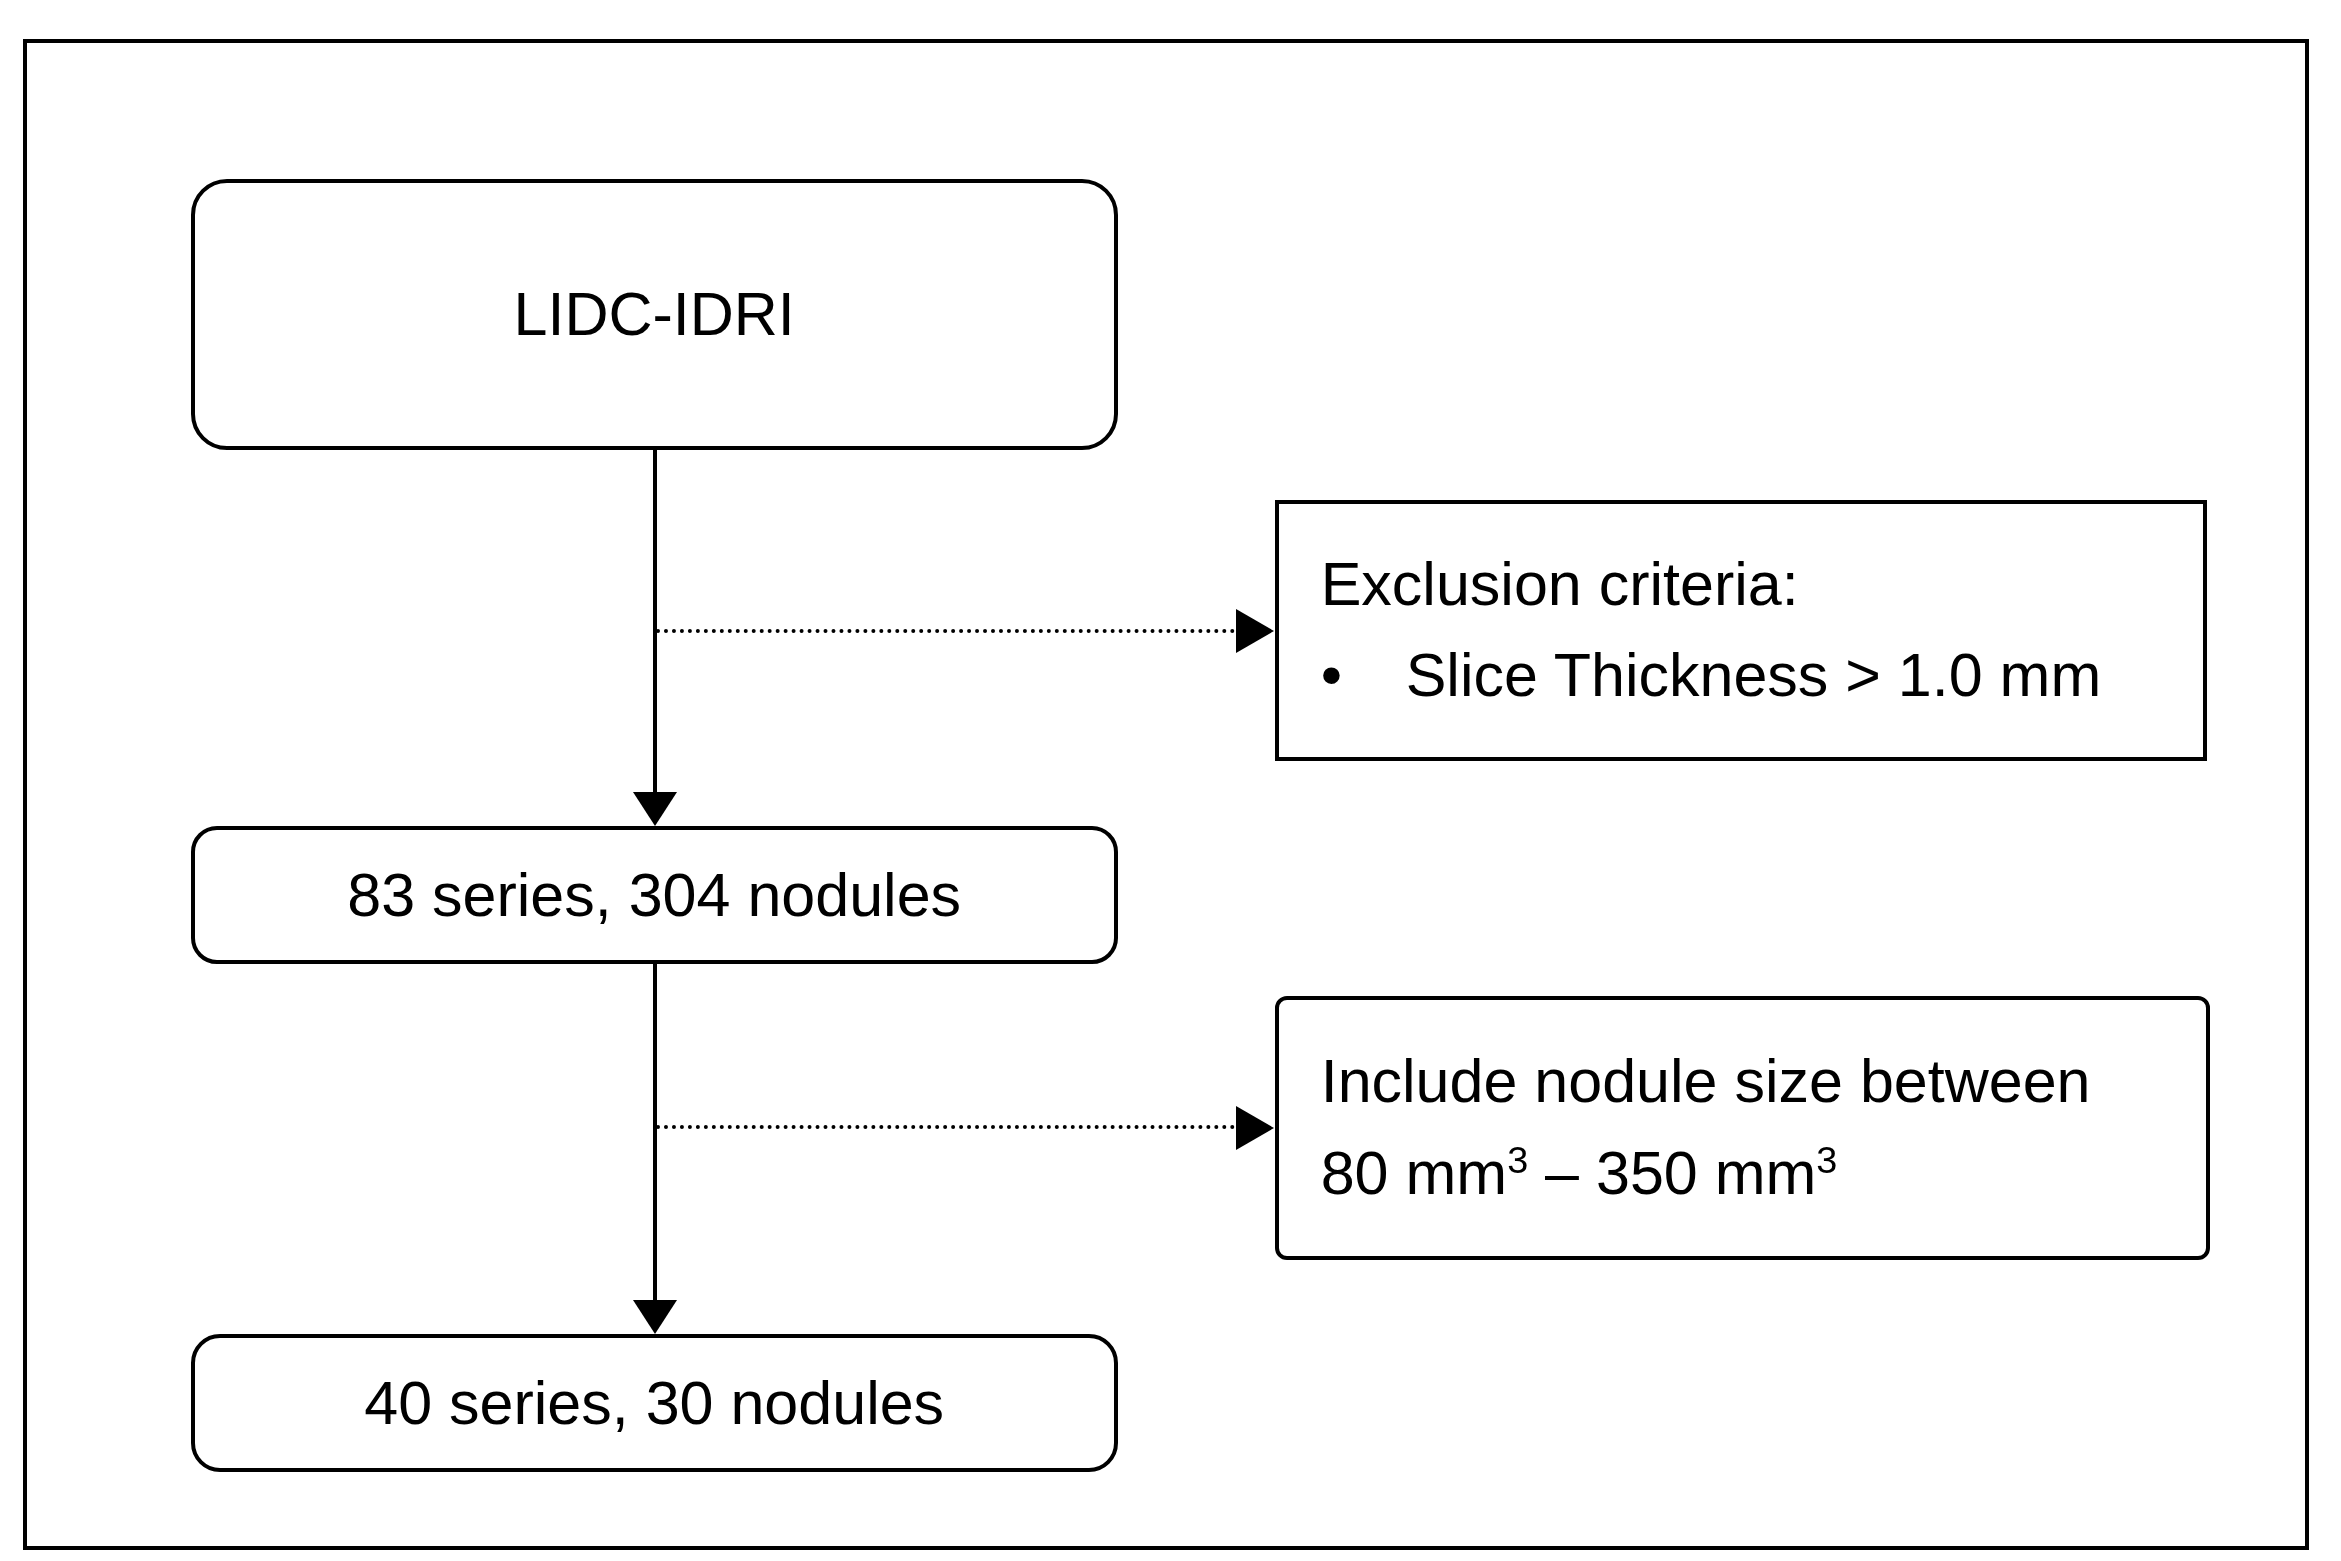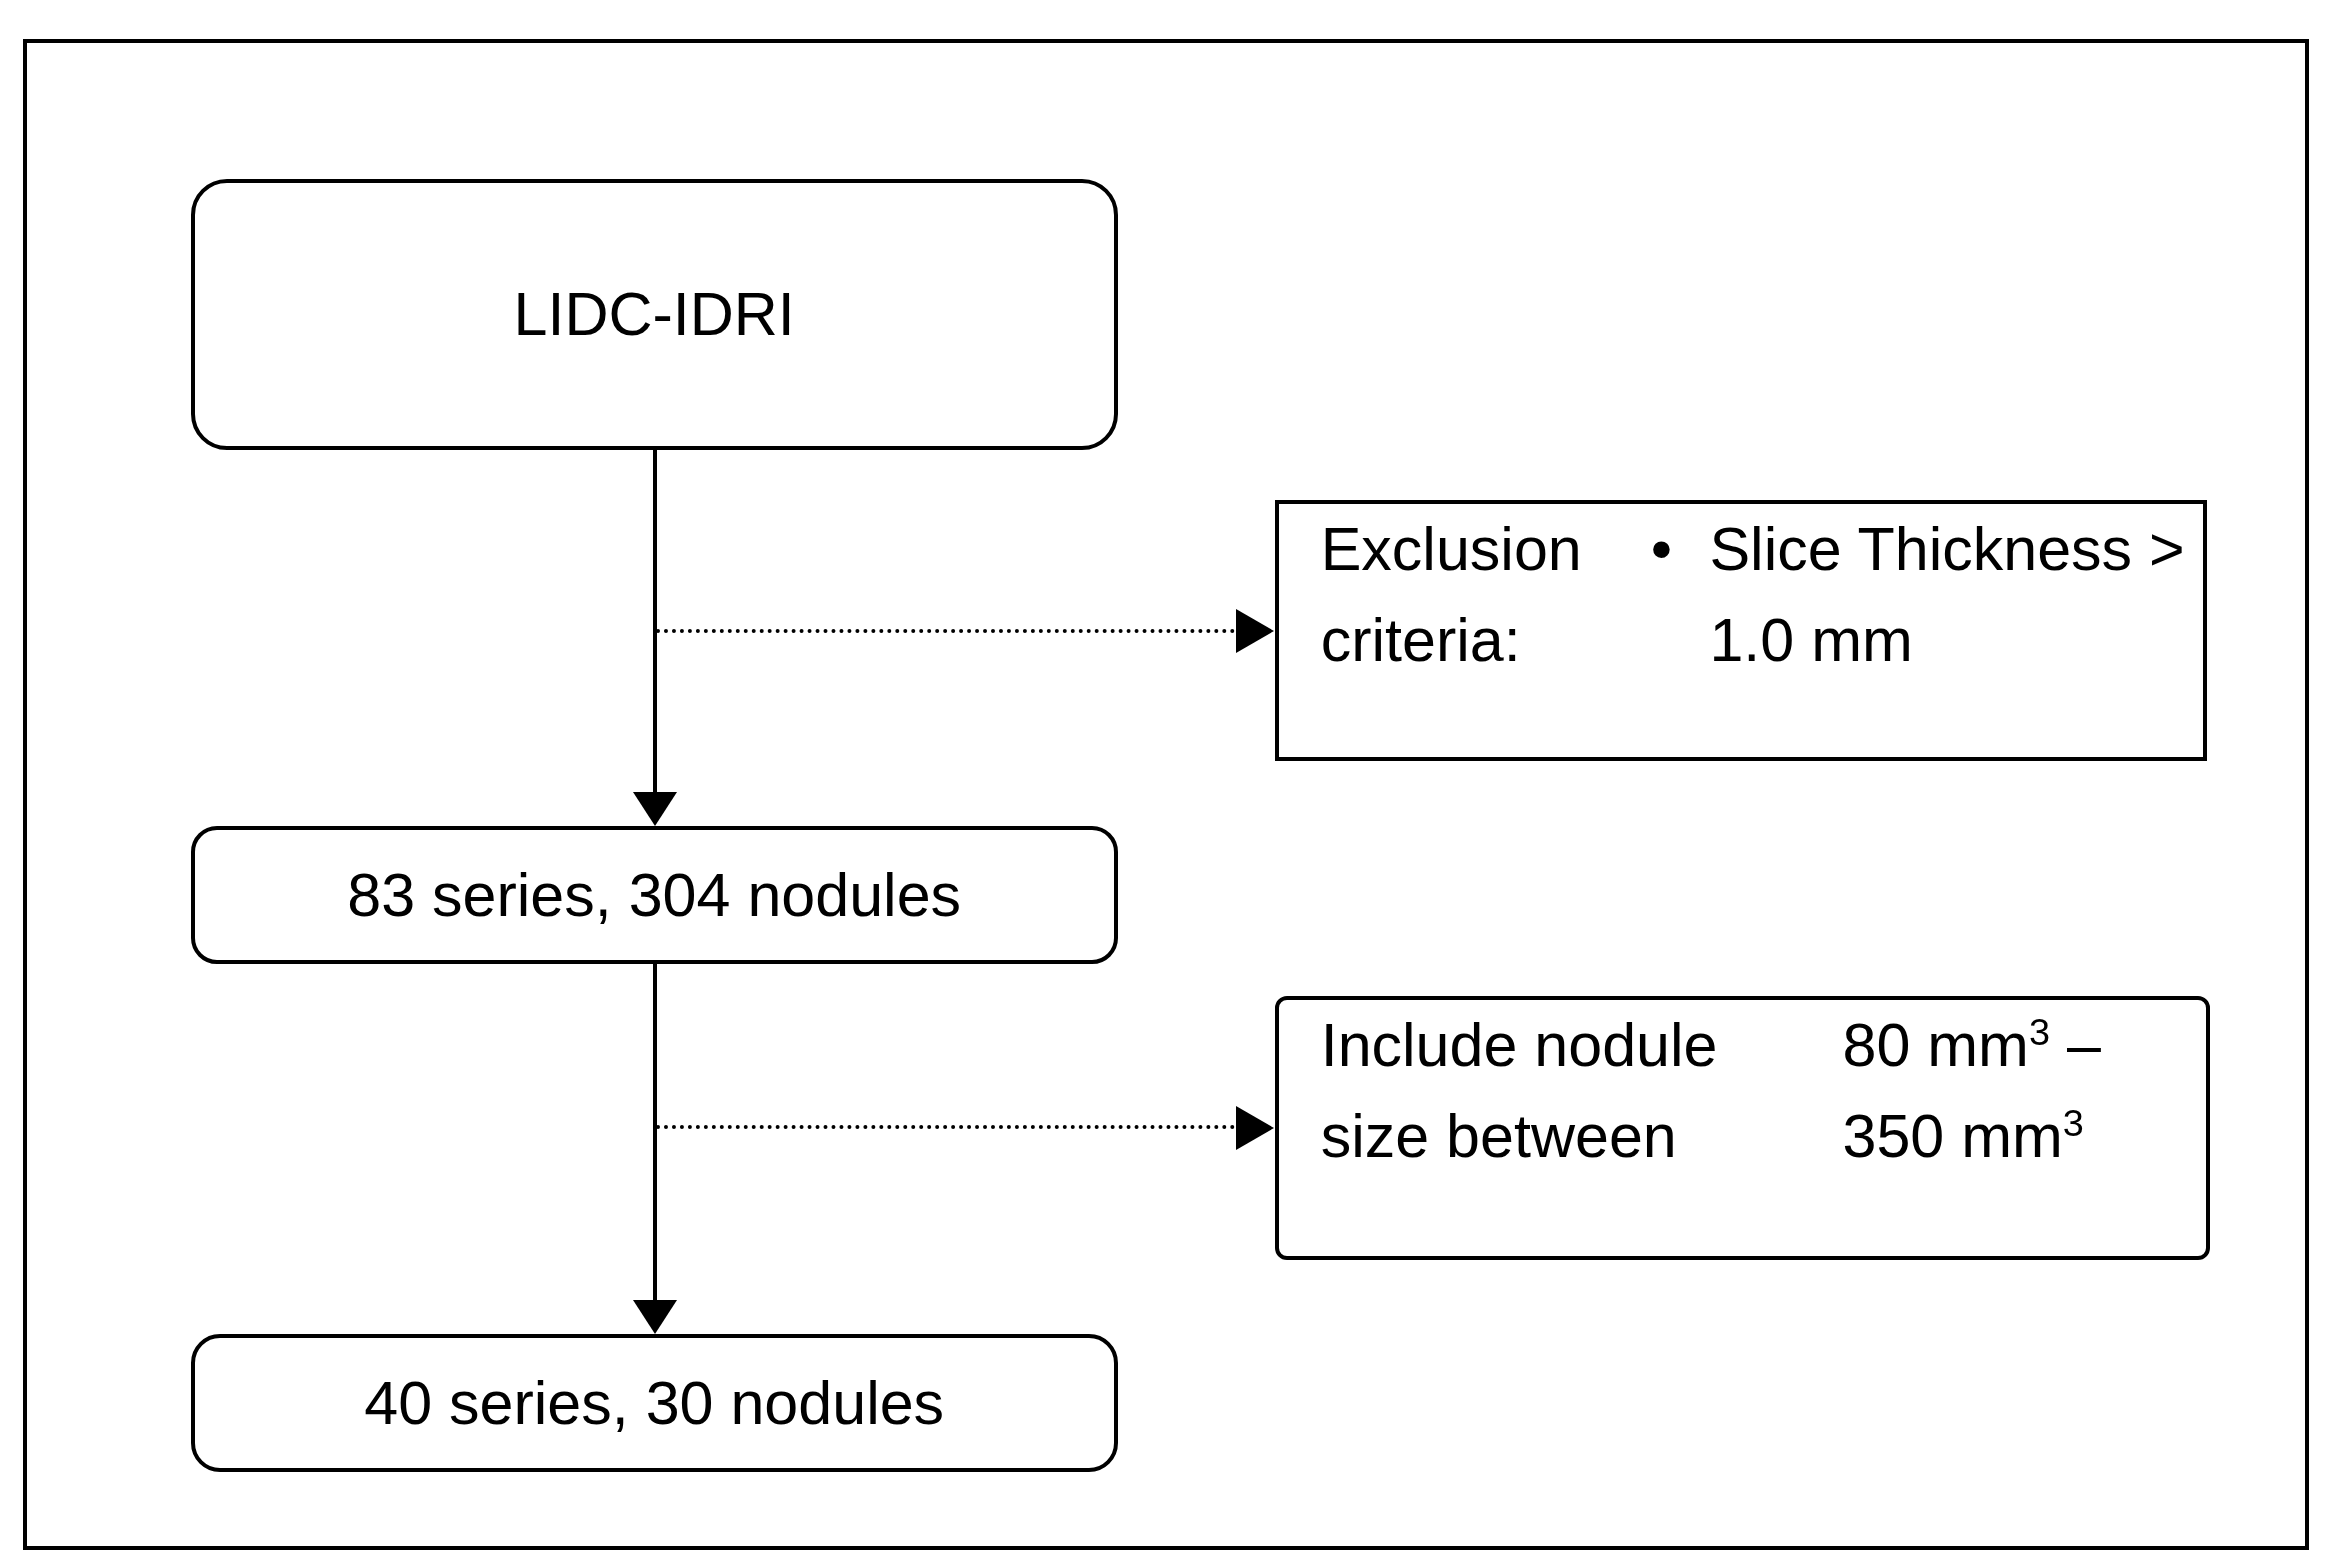--- a/index.html
+++ b/index.html
@@ -79,21 +79,21 @@
   }
   #arrow-right-1 { left: 1209px; top: 566px; }
   #arrow-right-2 { left: 1209px; top: 1063px; }
 
   
   .note {
     position: absolute;
     border: 4px solid #000;
     background: #fff;
     display: flex;
-    flex-direction: row;
+    flex-direction: column;
     justify-content: center;
     font-size: 61px;
     line-height: 1.5;
     padding-left: 42px;
     padding-right: 13px;
   }
   #note-exclusion { left: 1248px; top: 457px;  width: 932px; height: 261px; }
   #note-inclusion { left: 1248px; top: 953px; width: 935px; height: 264px; border-radius: 12px; }
 
   .bullet-row { display: flex; align-items: baseline; }

